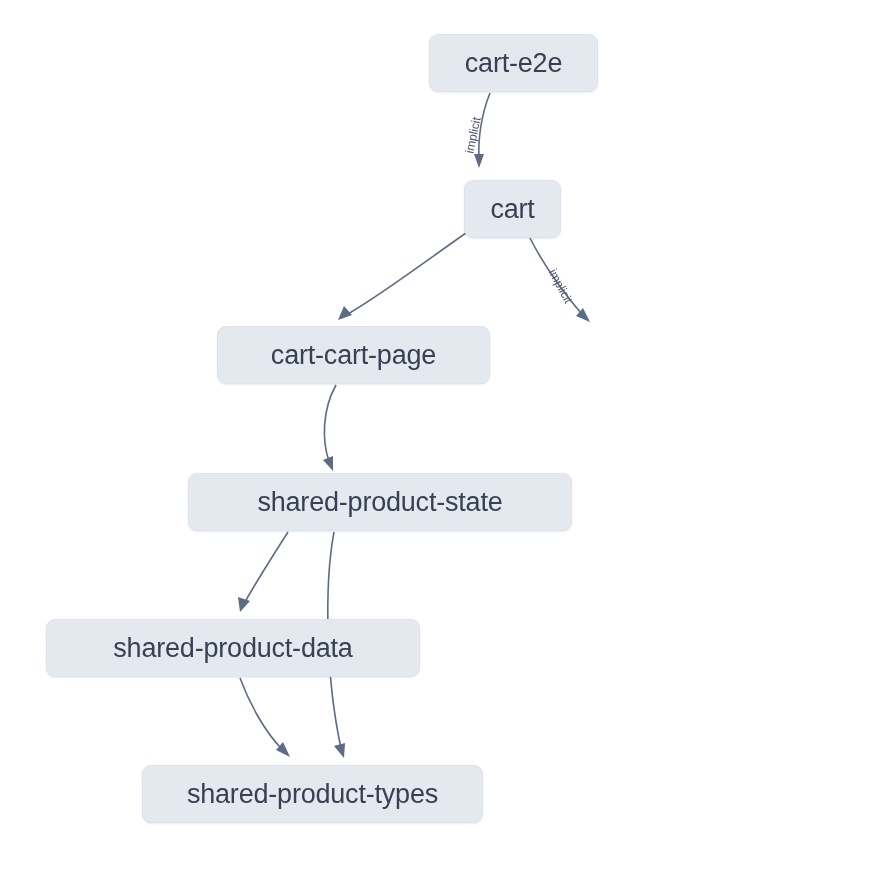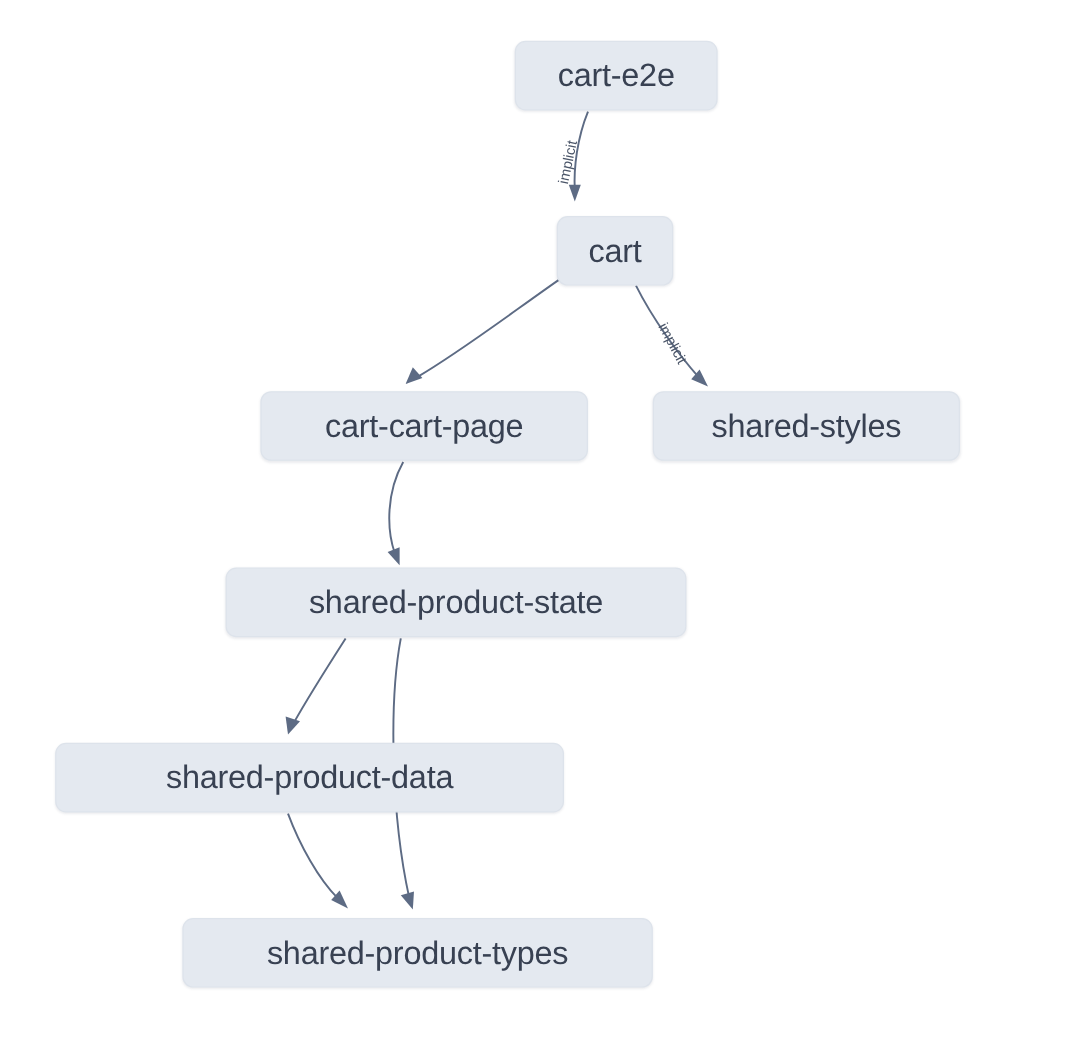--- a/index.html
+++ b/index.html
@@ -112,29 +112,26 @@
   </div>
 
   <div class="node" style="left:217px; top:326px; width:273px; height:58px;">
     <span class="node-label">cart-cart-page</span>
   </div>
 
   <div class="node" style="left:464px; top:180px; width:97px; height:58px;">
     <span class="node-label">cart</span>
   </div>
 
-  <div class="node" style="left:544px; top:326px; width:256px; height:58px;">
-    <span class="node-label">shared-styles</span>
-  </div>
 
   <div class="node" style="left:161px; top:473px; width:384px; height:58px;margin-left:27px;">
     <span class="node-label">shared-product-state</span>
   </div>
 
-  <div class="node behind-edge" style="left:46px; top:619px; width:424px; height:58px;">
+  <div class="node behind-edge" style="left:46px; top:619px; width:374px; height:58px;">
     <span class="node-label">shared-product-data</span>
   </div>
 
-  <div class="node" style="left:152px; top:765px; width:392px; height:58px;">
+  <div class="node" style="left:142px; top:765px; width:341px; height:58px;">
     <span class="node-label">shared-product-types</span>
   </div>
 
 </div>
 
 </body></html>

